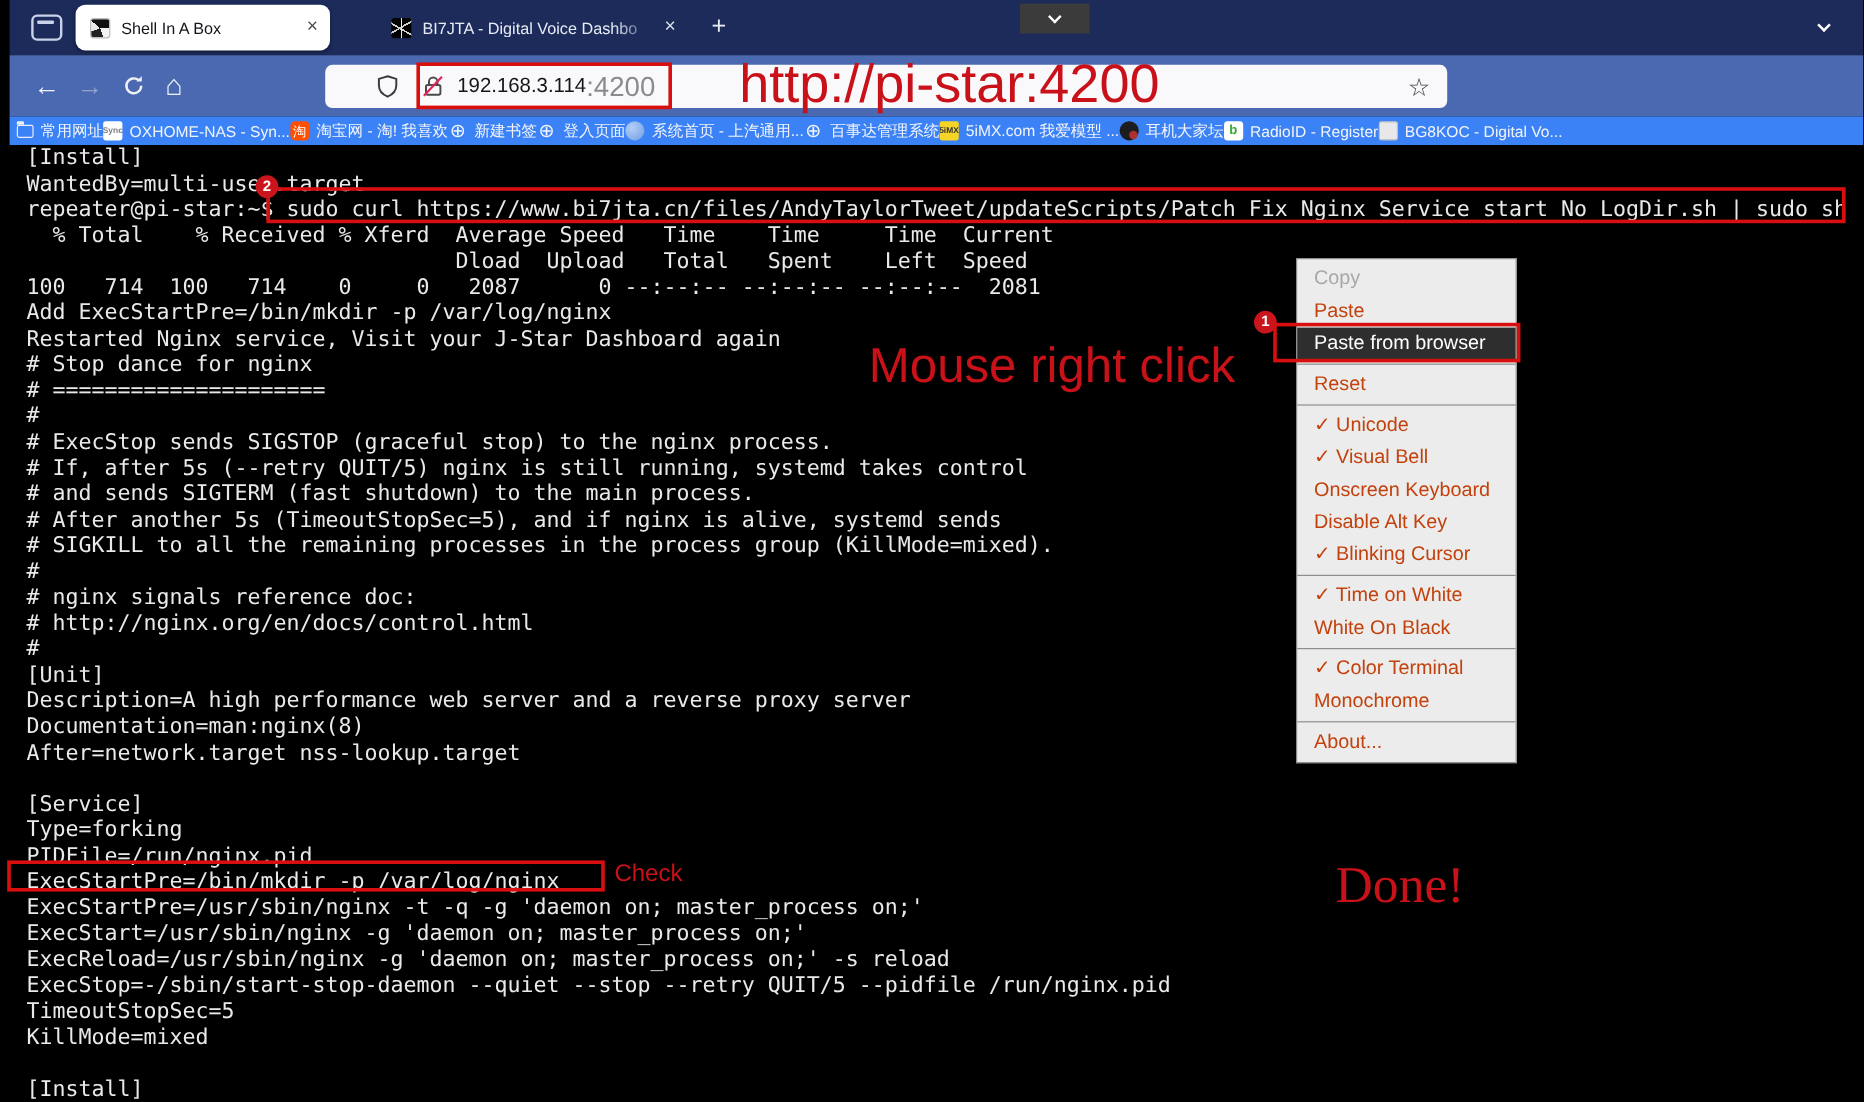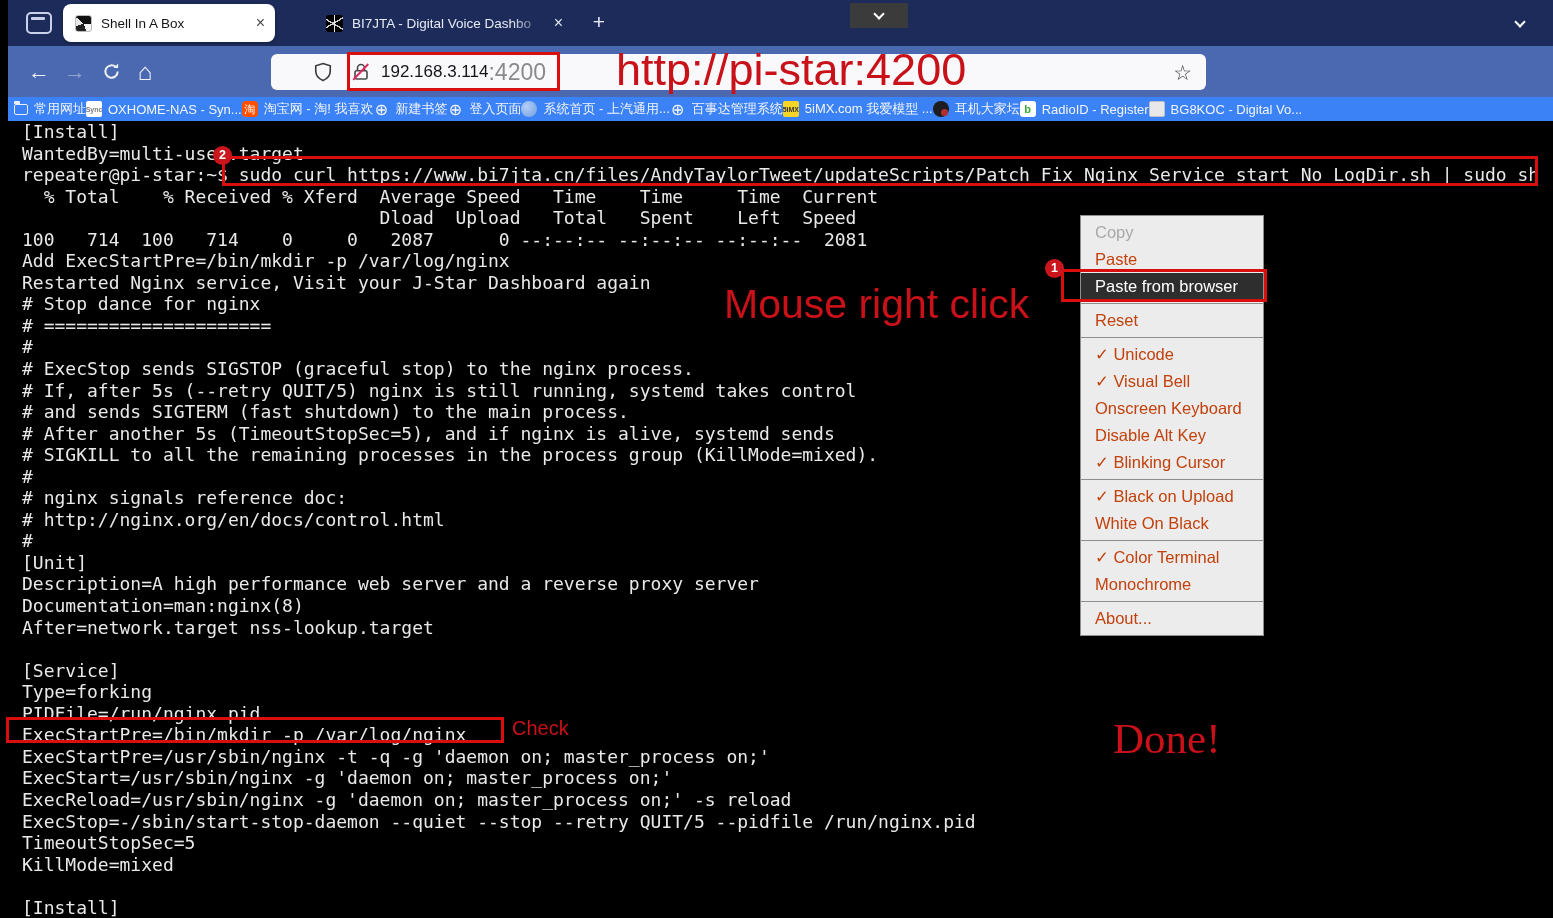--- a/index.html
+++ b/index.html
@@ -257,21 +257,21 @@
       <div class="menu-item highlighted">Paste from browser</div>
       <div class="menu-sep"></div>
       <div class="menu-item">Reset</div>
       <div class="menu-sep"></div>
       <div class="menu-item">✓ Unicode</div>
       <div class="menu-item">✓ Visual Bell</div>
       <div class="menu-item">Onscreen Keyboard</div>
       <div class="menu-item">Disable Alt Key</div>
       <div class="menu-item">✓ Blinking Cursor</div>
       <div class="menu-sep"></div>
-      <div class="menu-item">✓ Black on Upload</div>
+      <div class="menu-item">✓ Time on White</div>
       <div class="menu-item">White On Black</div>
       <div class="menu-sep"></div>
       <div class="menu-item">✓ Color Terminal</div>
       <div class="menu-item">Monochrome</div>
       <div class="menu-sep"></div>
       <div class="menu-item">About...</div>
     </div>
 
   <div class="redbox url-redbox"></div>
   <div class="redbox cmd-redbox"></div>

